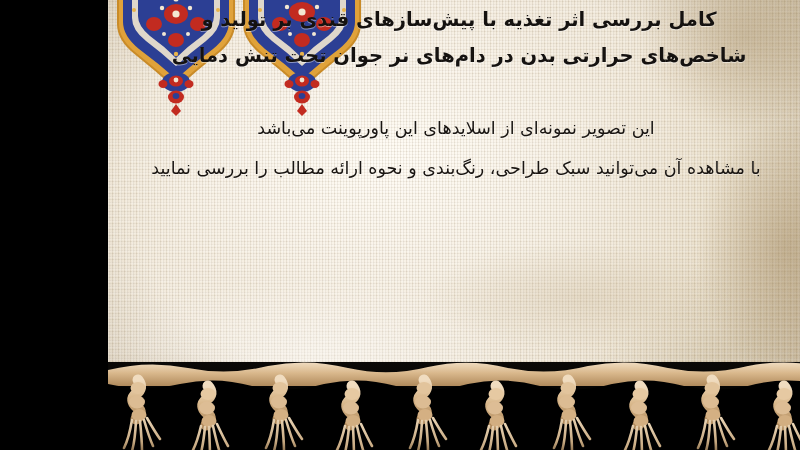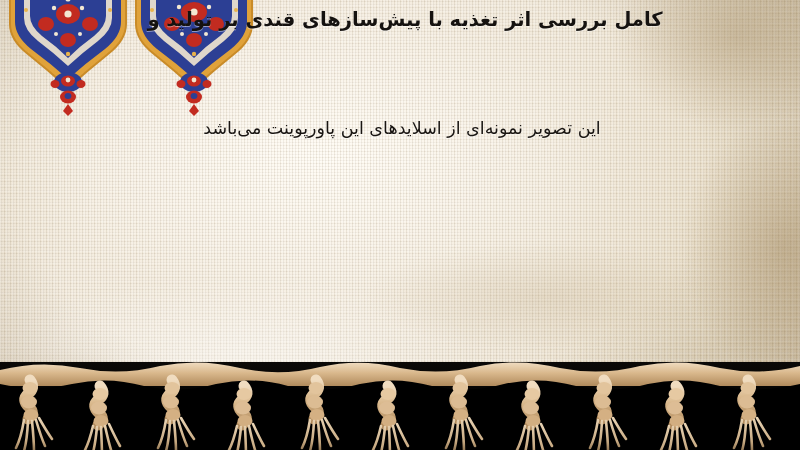--- a/index.html
+++ b/index.html
@@ -3,21 +3,21 @@
 <meta charset="utf-8">
 <title>Slide Preview</title>
 <style>
   html, body {
     margin: 0;
     padding: 0;
     background: #000;
   }
   .slide {
     position: relative;
-    width: 800px;
+    width: 692px;
     height: 450px;
     overflow: hidden;
     font-family: "DejaVu Sans", "Liberation Sans", sans-serif;
     background: #fdba74;
     direction: rtl;
   }
 
   
   .cloth-base {
     position: absolute;
@@ -245,24 +245,26 @@
         </g>
       </svg>
     </div>
 
   </div>
 
   <div class="text-layer">
 
     <div class="title-block">
       <div class="title-line">کامل بررسی اثر تغذیه با پیش‌سازهای قندی بر تولید و</div>
+      <div class="title-line">شاخص‌های حرارتی بدن در دام‌های نر جوان تحت تنش دمایی</div>
     </div>
 
     <div class="body-block">
       <div class="body-line">این تصویر نمونه‌ای از اسلایدهای این پاورپوینت می‌باشد</div>
+      <div class="body-line">با مشاهده آن می‌توانید سبک طراحی، رنگ‌بندی و نحوه ارائه مطالب را بررسی نمایید</div>
     </div>
 
   </div>
 
   <div class="fringe-zone">
     <div class="fringe-black"></div>
     <svg class="fringe-svg" viewBox="0 0 800 110" xmlns="http://www.w3.org/2000/svg">
       <defs>
         <linearGradient id="ropeG" x1="0" y1="0" x2="0" y2="1">
           <stop offset="0%" stop-color="#f0dcc0"></stop>

